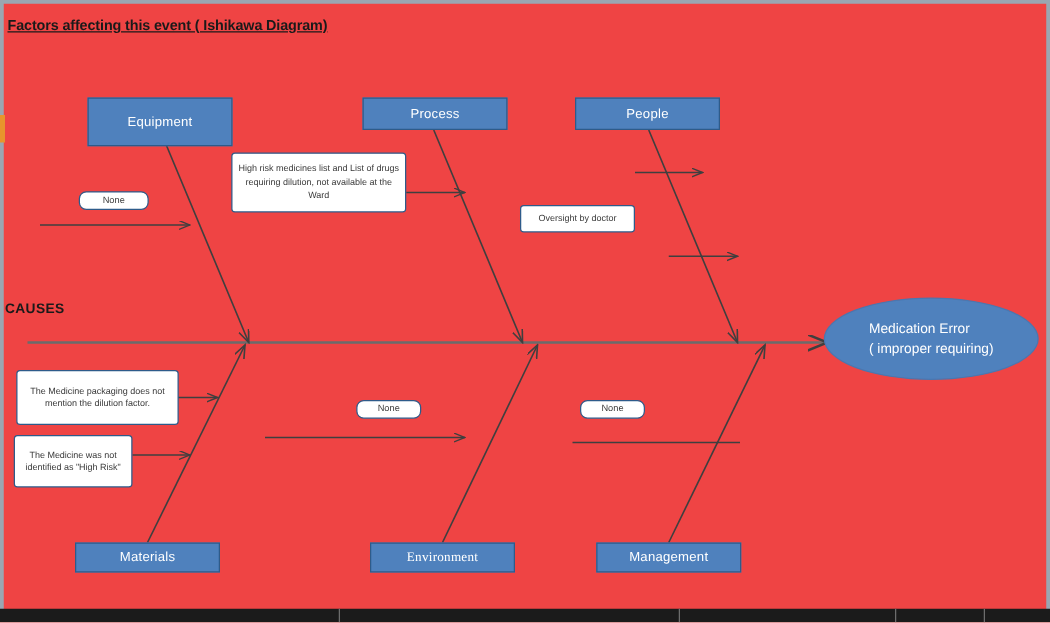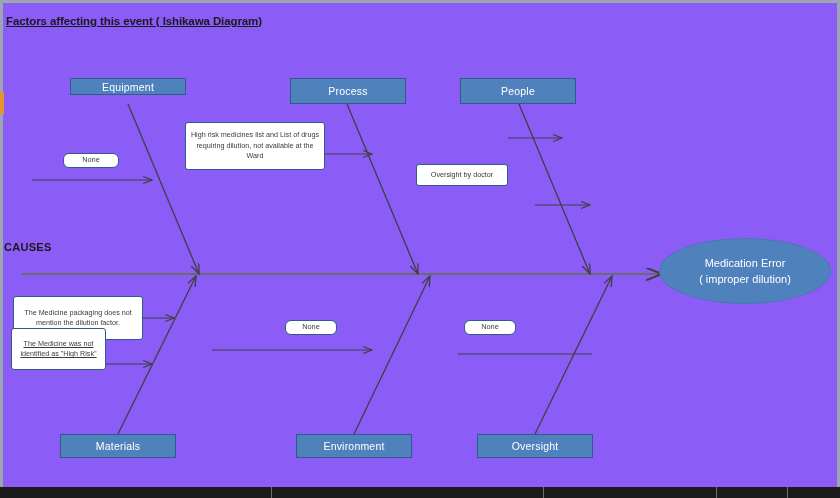--- a/index.html
+++ b/index.html
@@ -7,21 +7,21 @@
     padding: 0;
     background: #ffffff;
   }
   body {
     font-family: "Liberation Sans", sans-serif;
   }
   #page {
     position: relative;
     width: 840px;
     height: 498px;
-    background: #8b5cf6;
+    background: #ef4444;
     overflow: hidden;
   }
   
   .edge-left {
     position: absolute;
     left: 0; top: 0;
     width: 3px; height: 489px;
     background: #9aa6b2;
   }
   .edge-top {
@@ -111,21 +111,20 @@
     position: absolute;
     background: #4f81bd;
     border: 1px solid #4a77b0;
     border-radius: 50%;
     color: #ffffff;
     font-size: 11px;
     line-height: 1.5;
     display: flex;
     align-items: center;
     justify-content: center;
-    text-align: center;
     box-sizing: border-box;
   }
   svg.overlay {
     position: absolute;
     left: 0; top: 0;
     width: 840px; height: 498px;
     pointer-events: none;
   }
 </style>
 </head>
@@ -170,69 +169,69 @@
     <line x1="325" y1="154" x2="372" y2="154" stroke="#3f3f3f" stroke-width="1.1" marker-end="url(#ah)"></line>
     <line x1="508" y1="138" x2="562" y2="138" stroke="#3f3f3f" stroke-width="1.1" marker-end="url(#ah)"></line>
     <line x1="535" y1="205" x2="590" y2="205" stroke="#3f3f3f" stroke-width="1.1" marker-end="url(#ah)"></line>
 
     <line x1="124" y1="318" x2="174" y2="318" stroke="#3f3f3f" stroke-width="1.1" marker-end="url(#ah)"></line>
     <line x1="106" y1="364" x2="152" y2="364" stroke="#3f3f3f" stroke-width="1.1" marker-end="url(#ah)"></line>
     <line x1="212" y1="350" x2="372" y2="350" stroke="#3f3f3f" stroke-width="1.1" marker-end="url(#ah)"></line>
     <line x1="458" y1="354" x2="592" y2="354" stroke="#3f3f3f" stroke-width="1.1"></line>
   </svg>
 
-  <div class="cat-box" style="left:70px;  top:78px;  width:116px; height:17px;align-items:center;">
+  <div class="cat-box" style="left:70px;  top:78px;  width:116px; height:39px;align-items:center;">
     <span>Equipment</span>
   </div>
   <div class="cat-box" style="left:290px; top:78px;  width:116px; height:26px;">
     <span>Process</span>
   </div>
   <div class="cat-box" style="left:460px; top:78px;  width:116px; height:26px;">
     <span>People</span>
   </div>
 
   <div class="cat-box" style="left:60px;  top:434px; width:116px; height:24px;">
     <span>Materials</span>
   </div>
-  <div class="cat-box" style="left:296px; top:434px; width:116px; height:24px;">
+  <div class="cat-box" style="left:296px; top:434px; width:116px; height:24px;font-family:Liberation Serif, serif;">
     <span>Environment</span>
   </div>
   <div class="cat-box" style="left:477px; top:434px; width:116px; height:24px;">
-    <span>Oversight</span>
+    <span>Management</span>
   </div>
 
   <div class="cause-box small" style="left:63px; top:153px; width:56px; height:15px;">
     <span>None</span>
   </div>
 
   <div class="cause-box" style="left:185px; top:122px; width:140px; height:48px;">
     <span>High risk medicines list and List of drugs requiring dilution, not available at the Ward</span>
   </div>
 
   <div class="cause-box" style="left:416px; top:128px; width:92px; height:22px;margin-top:36px;">
     <span>Oversight by doctor</span>
   </div>
 
 
   <div class="cause-box" style="left:13px; top:296px; width:130px; height:44px;">
     <span>The Medicine packaging does not mention the dilution factor.</span>
   </div>
 
-  <div class="cause-box" style="left:11px; top:328px; width:95px; height:42px;text-decoration:underline;">
+  <div class="cause-box" style="left:11px; top:348px; width:95px; height:42px;">
     <span>The Medicine was not identified as "High Risk"</span>
   </div>
 
   <div class="cause-box small" style="left:285px; top:320px; width:52px; height:15px;">
     <span>None</span>
   </div>
 
   <div class="cause-box small" style="left:464px; top:320px; width:52px; height:15px;">
     <span>None</span>
   </div>
 
   <div class="effect-ellipse" style="left:659px; top:238px; width:172px; height:66px;">
     <div>
       <div>Medication Error</div>
-      <div>( improper dilution)</div>
+      <div>( improper requiring)</div>
     </div>
   </div>
 
 </div>
 
 </body></html>

